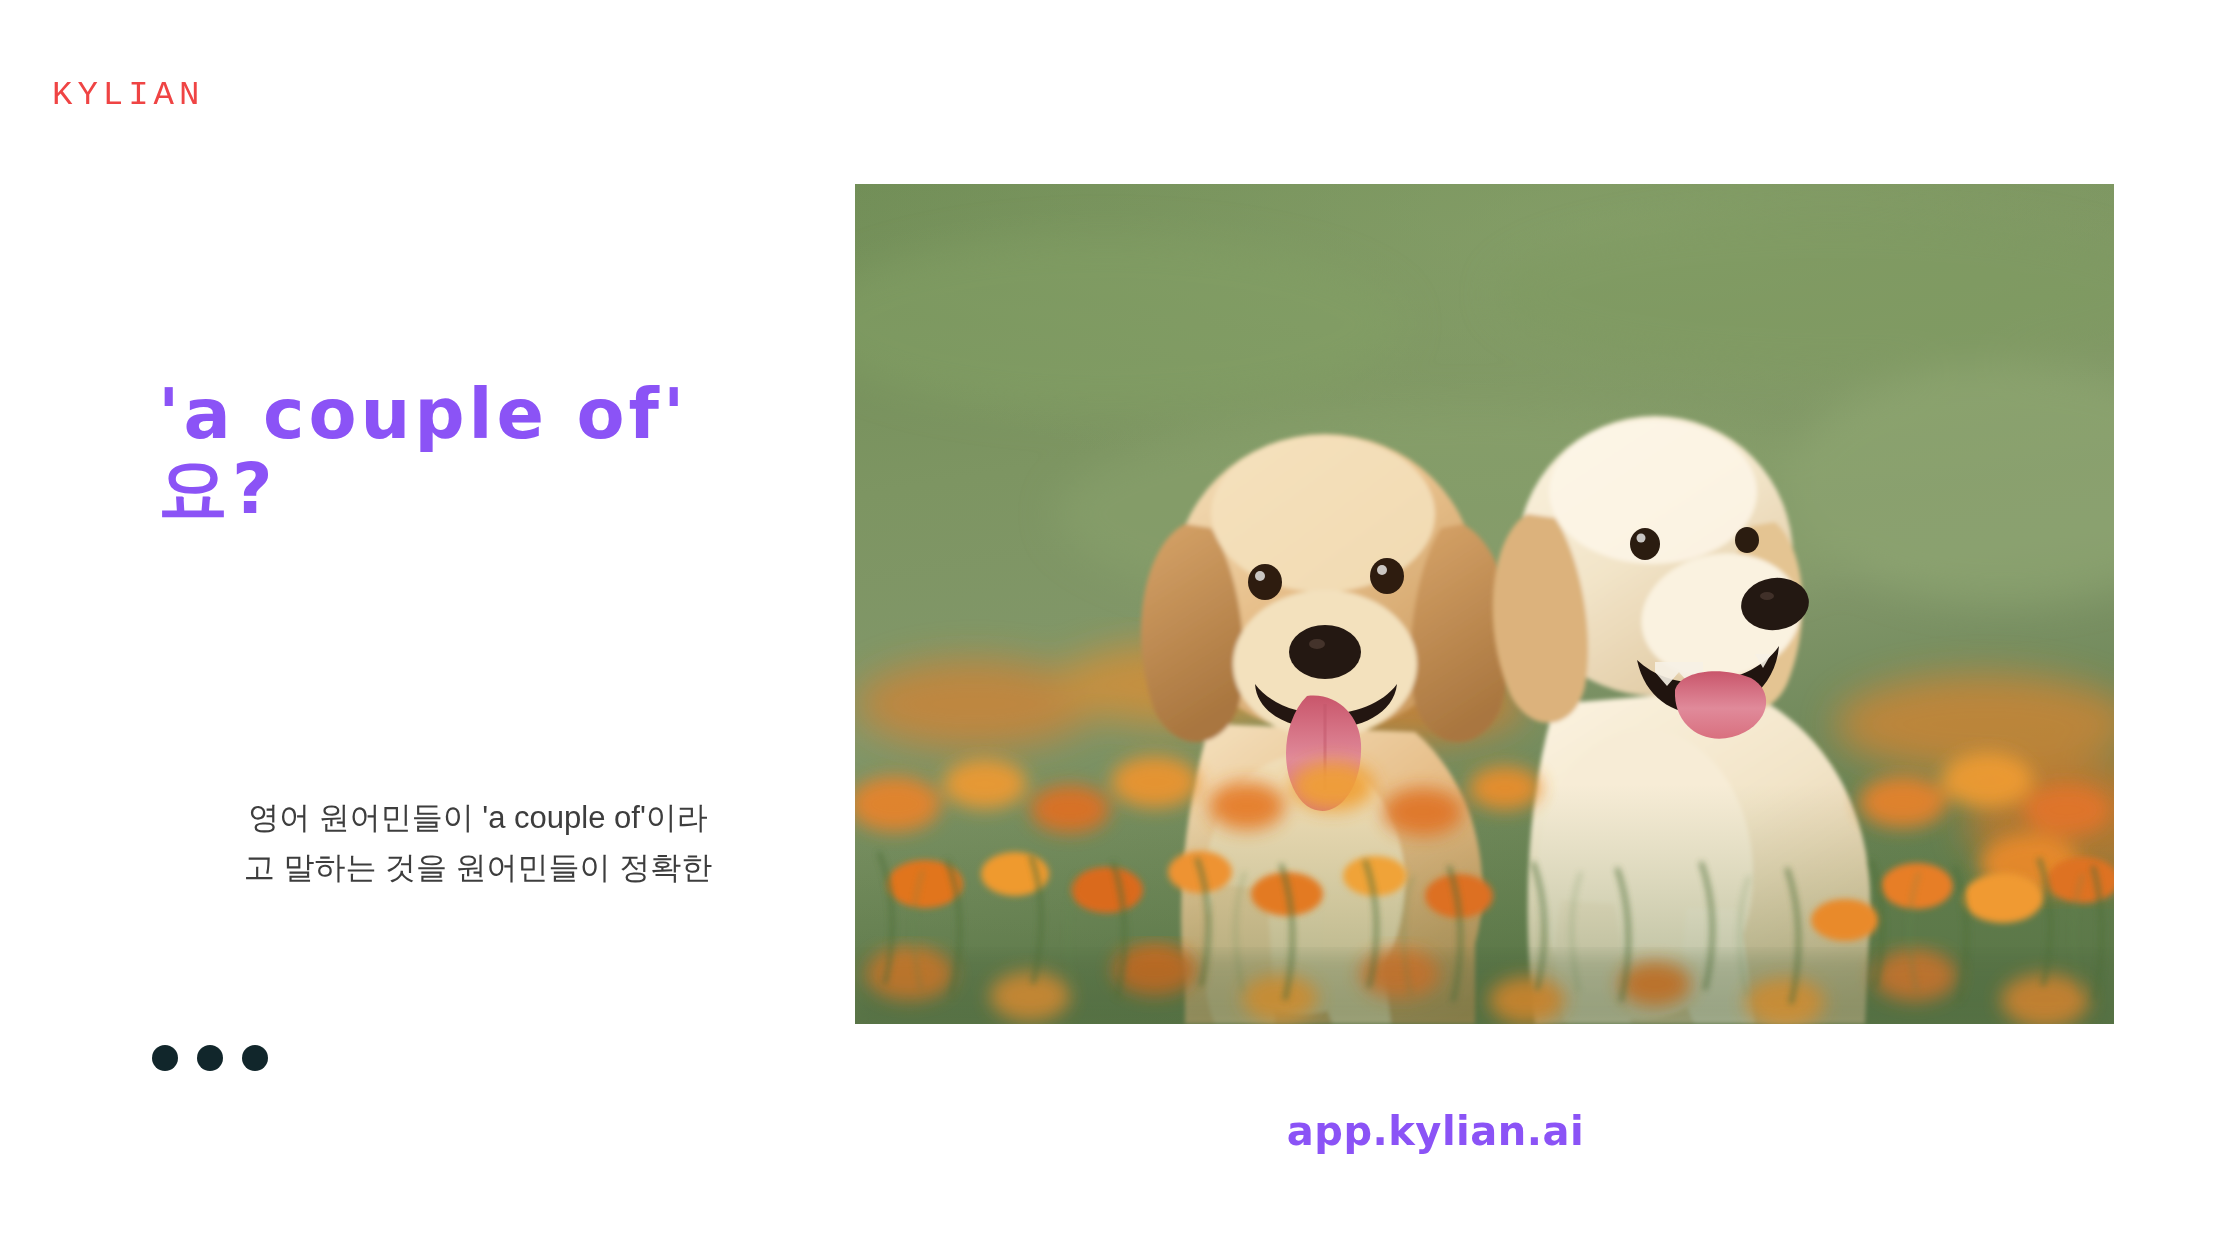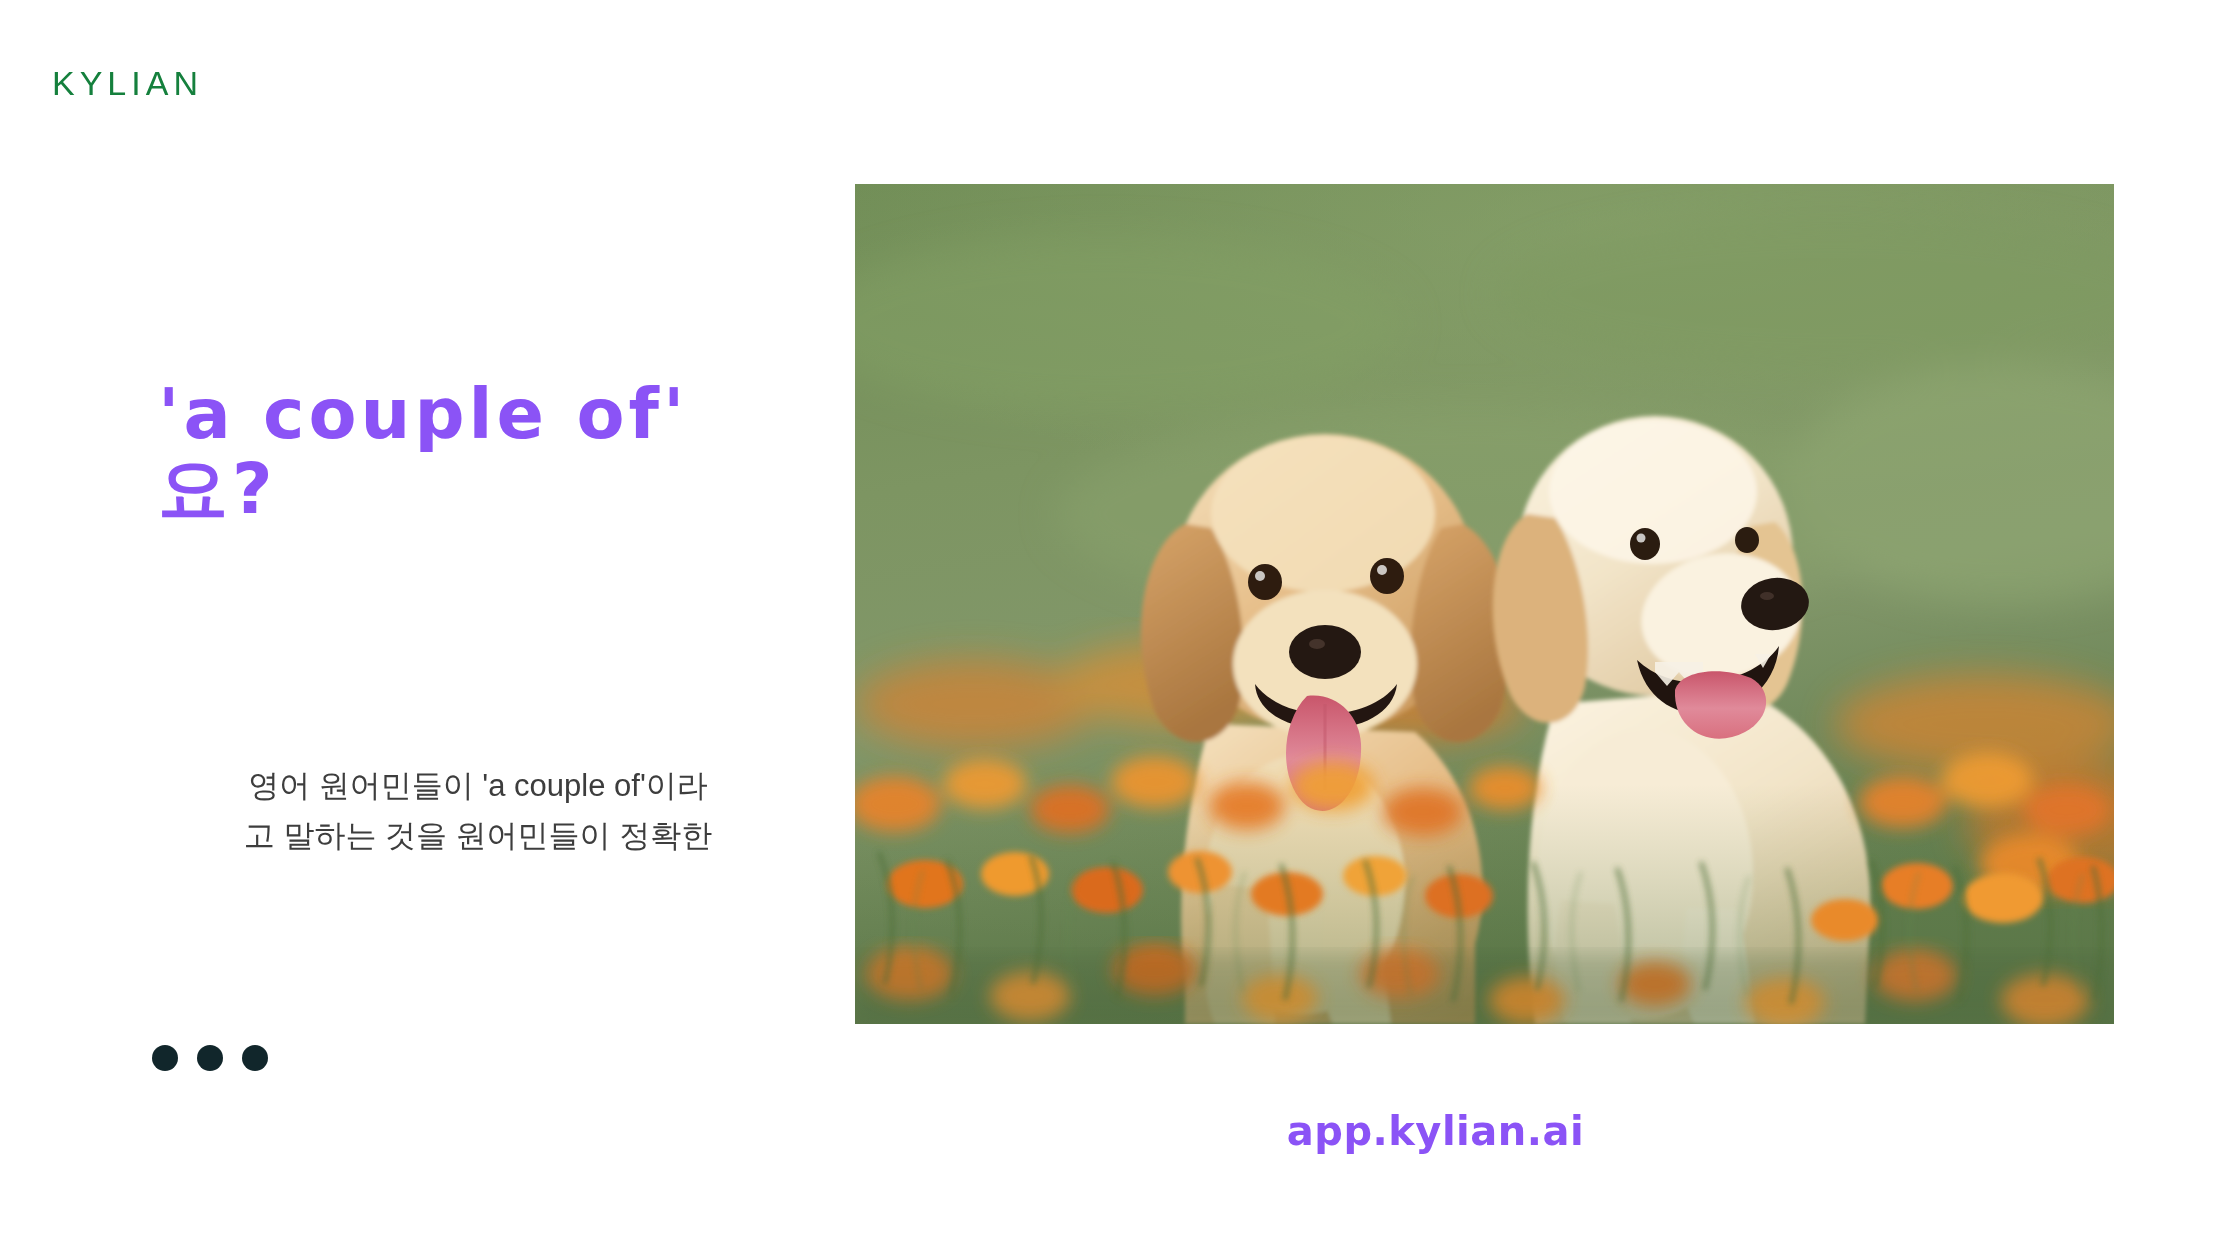--- a/index.html
+++ b/index.html
@@ -18,26 +18,26 @@
   #slide {
     position: absolute;
     inset: 0;
     background: #ffffff;
   }
 
   
   #brand-logo {
     position: absolute;
     left: 52px;
-    top: 64px;
+    top: 76px;
     font-size: 34px;
     font-weight: 400;
     letter-spacing: 5px;
-    color: #15803d;
-    font-family: Liberation Sans, sans-serif;
+    color: #ef4444;
+    font-family: Liberation Mono, monospace;
     white-space: nowrap;
   }
 
   
   #left-column {
     position: absolute;
     left: 0;
     top: 0;
     width: 855px;
     height: 1260px;
@@ -53,21 +53,21 @@
     font-weight: 800;
     line-height: 1.08;
     letter-spacing: 4px;
     font-family: "DejaVu Sans", "Liberation Sans", sans-serif;
   }
   #headline .hl-line { display: block; white-space: nowrap; }
 
   #subcopy {
     position: absolute;
     left: 168px;
-    top: 730px;
+    top: 762px;
     width: 620px;
     color: #3d3d3d;
     font-size: 31px;
     line-height: 1.62;
     font-weight: 400;
     text-align: center;
     font-family: "Liberation Sans", "DejaVu Sans", sans-serif;
   }
   #subcopy .sc-line { display: block; white-space: nowrap; }
 

